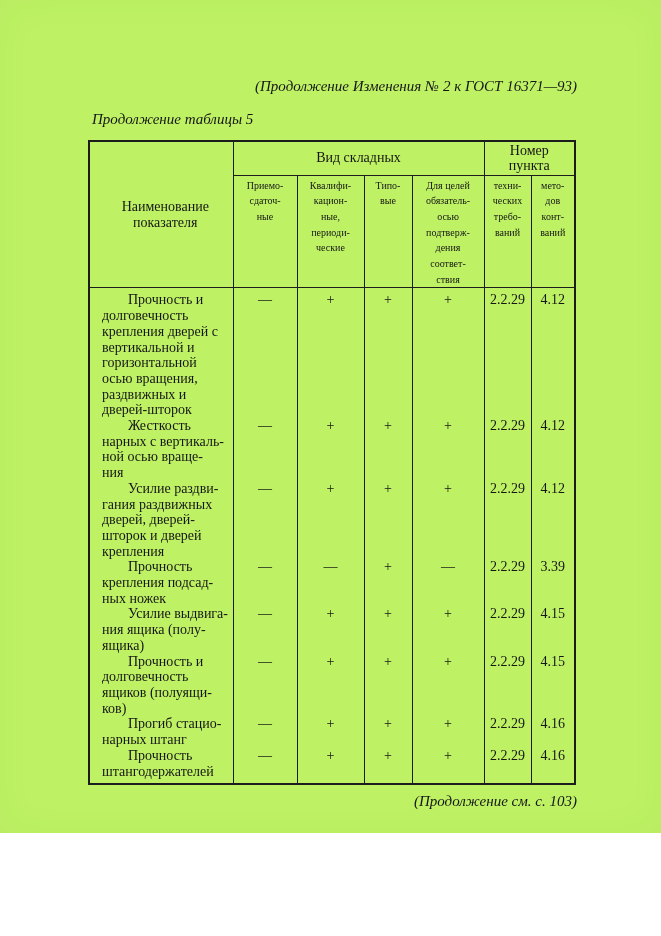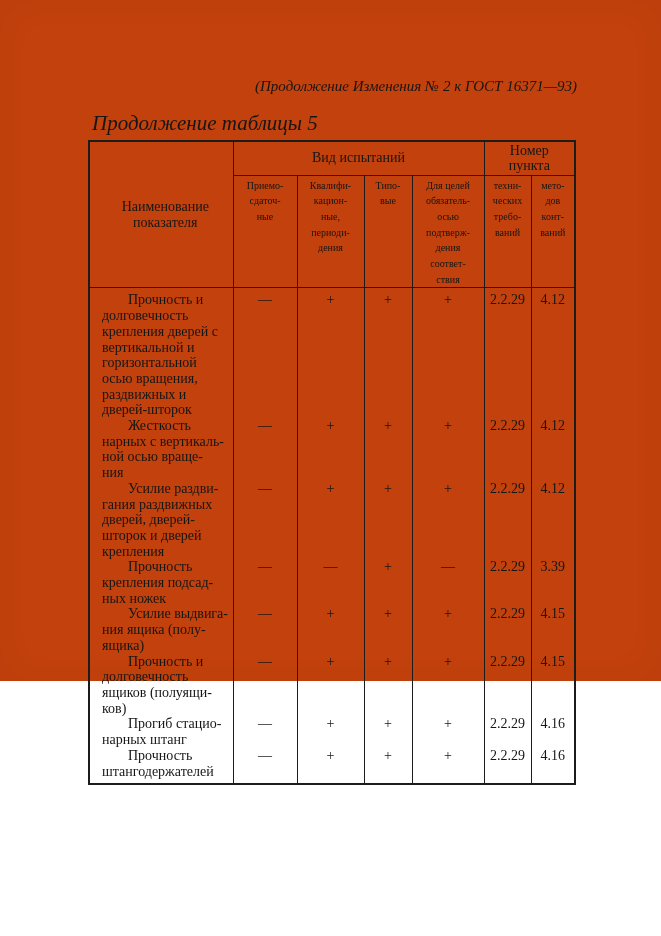--- a/index.html
+++ b/index.html
@@ -6,31 +6,31 @@
   html, body { background: #ffffff; }
   body {
     width: 661px; height: 936px;
     font-family: "Liberation Serif", "DejaVu Serif", serif;
     color: #161616;
     position: relative;
     overflow: hidden;
   }
   .page {
     position: absolute; left: 0; top: 0;
-    width: 661px; height: 681px;
-    background: #c2410c;
+    width: 661px; height: 833px;
+    background: #bef264;
     box-shadow: inset 0 0 40px rgba(0,0,0,0.03);
   }
   .edition-note {
     position: absolute; top: 78px; right: 84px;
     font-style: italic; font-size: 15px; white-space: nowrap;
   }
   .table-caption {
     position: absolute; top: 111px; left: 92px;
-    font-style: italic; font-size: 21px; white-space: nowrap;
+    font-style: italic; font-size: 15px; white-space: nowrap;
   }
   table.gost {
     position: absolute; left: 88px; top: 140px;
     width: 486px;
     table-layout: fixed;
     border-collapse: collapse;
     border: 2px solid #1c1c1c;
     font-size: 14px; line-height: 15.7px;
   }
   table.gost th, table.gost td { font-weight: normal; }
@@ -78,33 +78,33 @@
         <col style="width:67px">
       <col style="width:48px">
         <col style="width:72px">
         <col style="width:47px">
         <col style="width:44px">
     </colgroup>
     <thead>
       <tr>
         <th class="name-col" rowspan="2">Наименование
 показателя</th>
-        <th class="group" colspan="4">Вид испытаний</th>
+        <th class="group" colspan="4">Вид складных</th>
         <th class="group" colspan="2">Номер
 пункта</th>
       </tr>
       <tr>
         <th class="sub">Приемо-
 сдаточ-
 ные</th>
         <th class="sub">Квалифи-
 кацион-
 ные,
 периоди-
-дения</th>
+ческие</th>
         <th class="sub">Типо-
 вые</th>
         <th class="sub">Для целей
 обязатель-
 осью
 подтверж-
 дения
 соответ-
 ствия</th>
         <th class="sub">техни-
@@ -209,14 +209,15 @@
         <td class="c-mark">—</td>
         <td class="c-mark">+</td>
         <td class="c-mark">+</td>
         <td class="c-mark">+</td>
         <td class="c-num">2.2.29</td>
         <td class="c-num">4.16</td>
       </tr>
     </tbody>
   </table>
 
+  <div class="footer-note">(Продолжение см. с. 103)</div>
 
 </div>
 
 </body></html>

